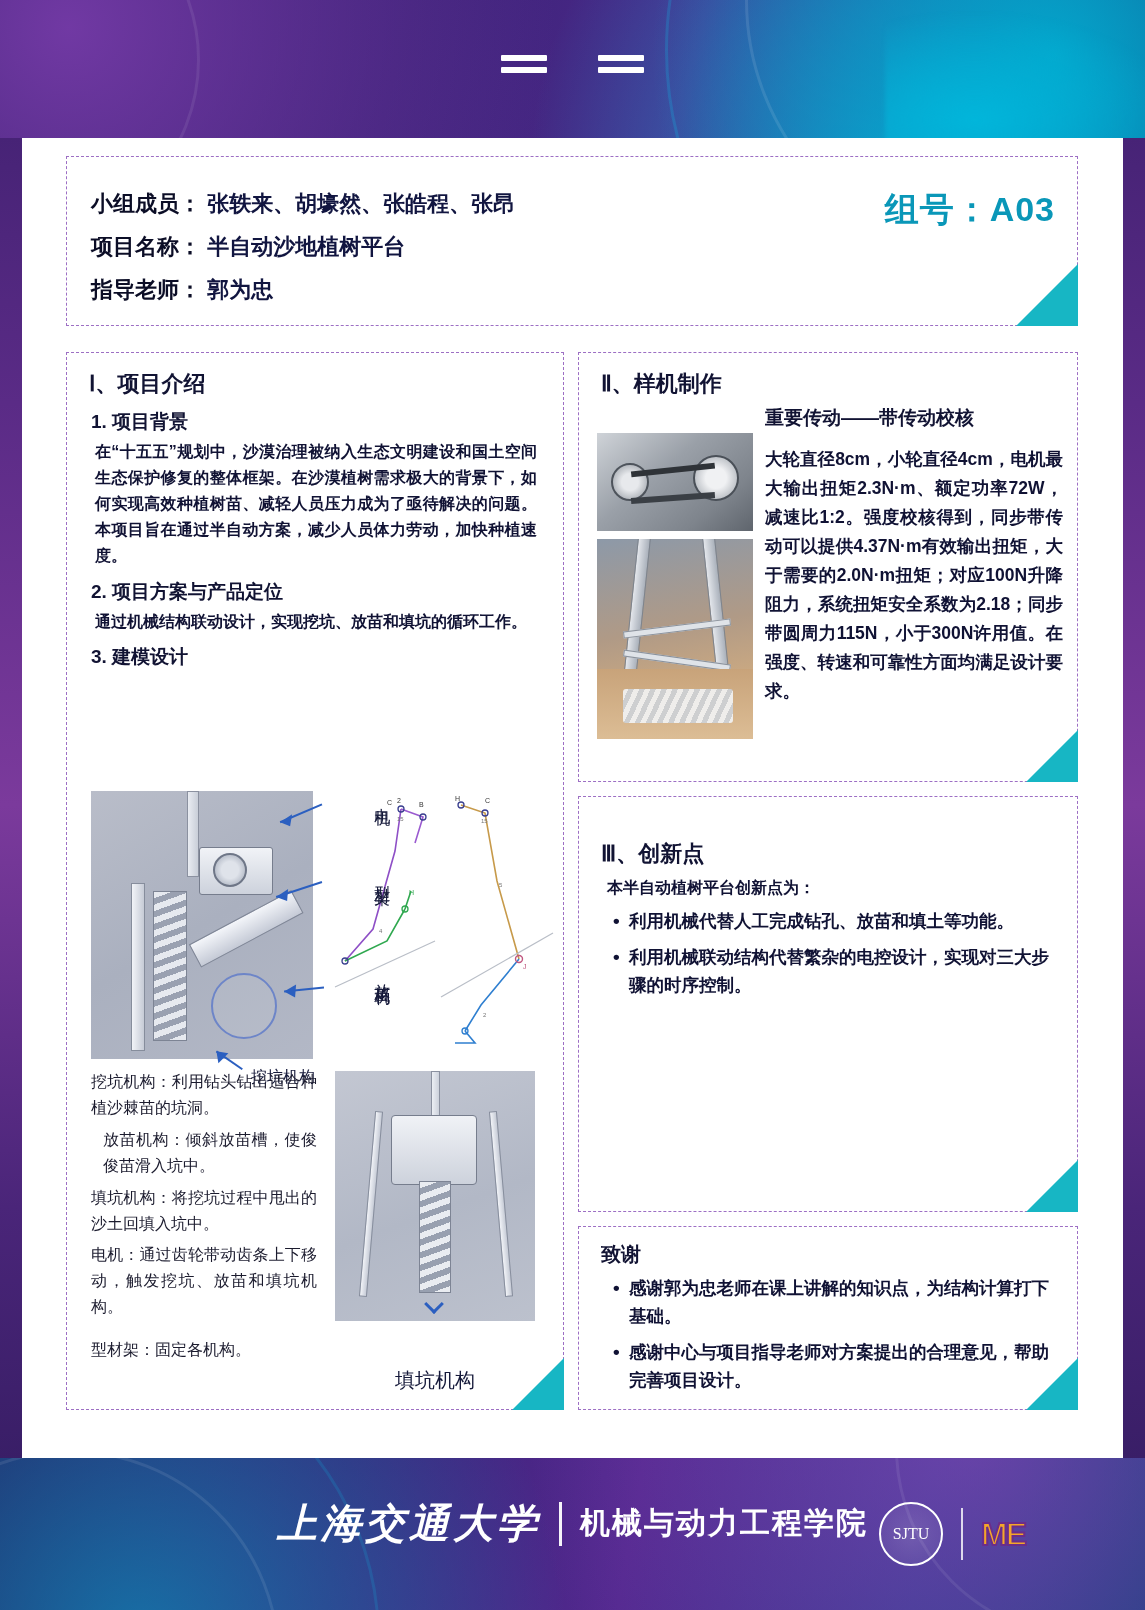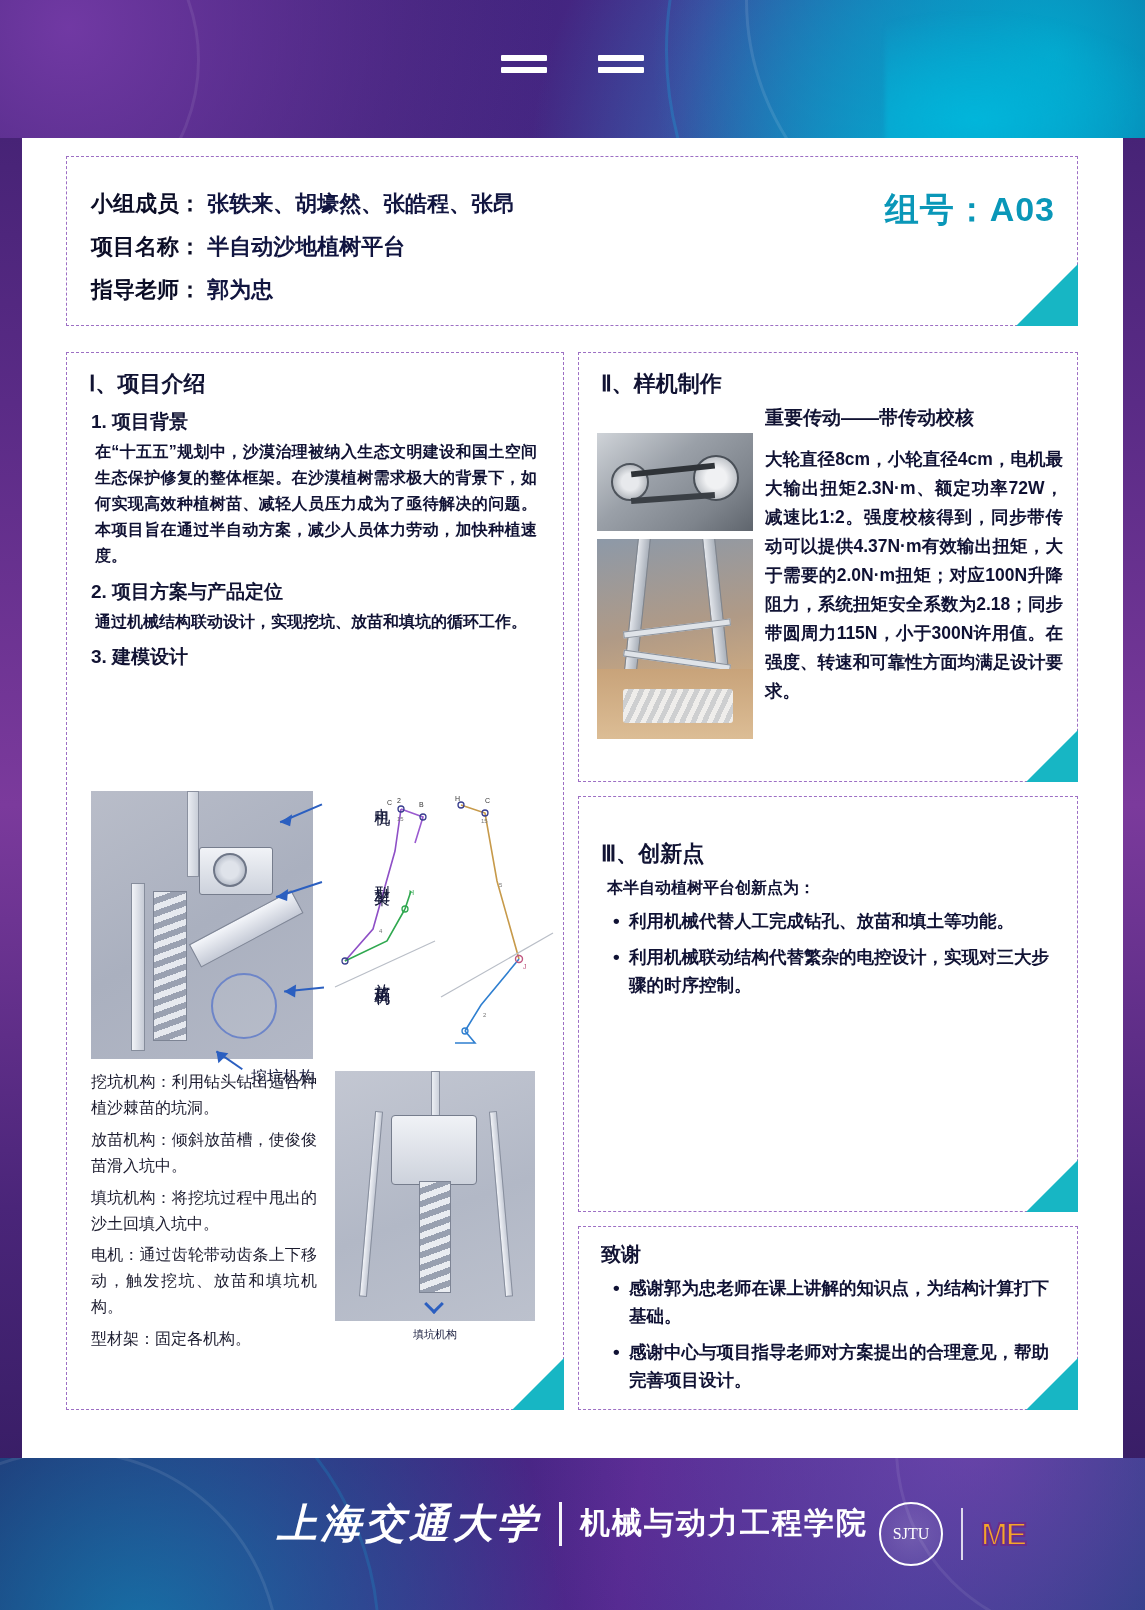--- a/index.html
+++ b/index.html
@@ -268,21 +268,21 @@
     font-size: 16px; color: #15193a; line-height: 1.2;
     font-weight: normal;
   }
   .lbl-vert {
     writing-mode: vertical-rl;
     text-orientation: upright;
     letter-spacing: 2px;
   }
   .cap-center {
     position: absolute;
-    font-size: 11px; color: #15193a; text-align: center;
+    font-size: 20px; color: #15193a; text-align: center; margin-top: 40px;
   }
 
   svg.ov { position: absolute; left:0; top:0; width:100%; height:100%; overflow: visible; }
 
   
   .photo1 {
     position: absolute;
     left: 18px; top: 80px; width: 156px; height: 98px;
     background: linear-gradient(140deg,#cfd3d8 0%, #9aa0a8 40%, #7e848c 75%, #5f656d 100%);
     overflow: hidden;
@@ -533,23 +533,23 @@
       <div class="body"></div>
       <div class="leg-l"></div>
       <div class="leg-r"></div>
       <div class="screw"></div>
       <div class="arrow"></div>
     </div>
     <div class="cap-center" style="left:268px; top:974px; width:200px;">填坑机构</div>
 
     <div style="position:absolute; left:24px; top:716px; width:226px;">
       <p class="body plain" style="margin:0 0 6px 0;">挖坑机构：利用钻头钻出适合种植沙棘苗的坑洞。</p>
-      <p class="body plain" style="margin:0 0 6px 0;">放苗机构：倾斜放苗槽，使俊俊苗滑入坑中。</p>
+      <p class="body plain" style="margin:0 0 6px 12px;">放苗机构：倾斜放苗槽，使俊俊苗滑入坑中。</p>
       <p class="body plain" style="margin:0 0 6px 0;">填坑机构：将挖坑过程中甩出的沙土回填入坑中。</p>
-      <p class="body plain" style="margin:0 0 6px 0;">电机：通过齿轮带动齿条上下移动，触发挖坑、放苗和填坑机构。</p>
+      <p class="body plain" style="margin:0 0 17px 0;">电机：通过齿轮带动齿条上下移动，触发挖坑、放苗和填坑机构。</p>
       <p class="body plain" style="margin:0;">型材架：固定各机构。</p>
     </div>
 
     <div class="corner-tri tri-sm"></div>
   </div>
 
   <div class="col-right-top">
     <h2 class="sec">Ⅱ、样机制作</h2>
     <div class="rt-title">重要传动——带传动校核</div>
     <div class="photo1">

